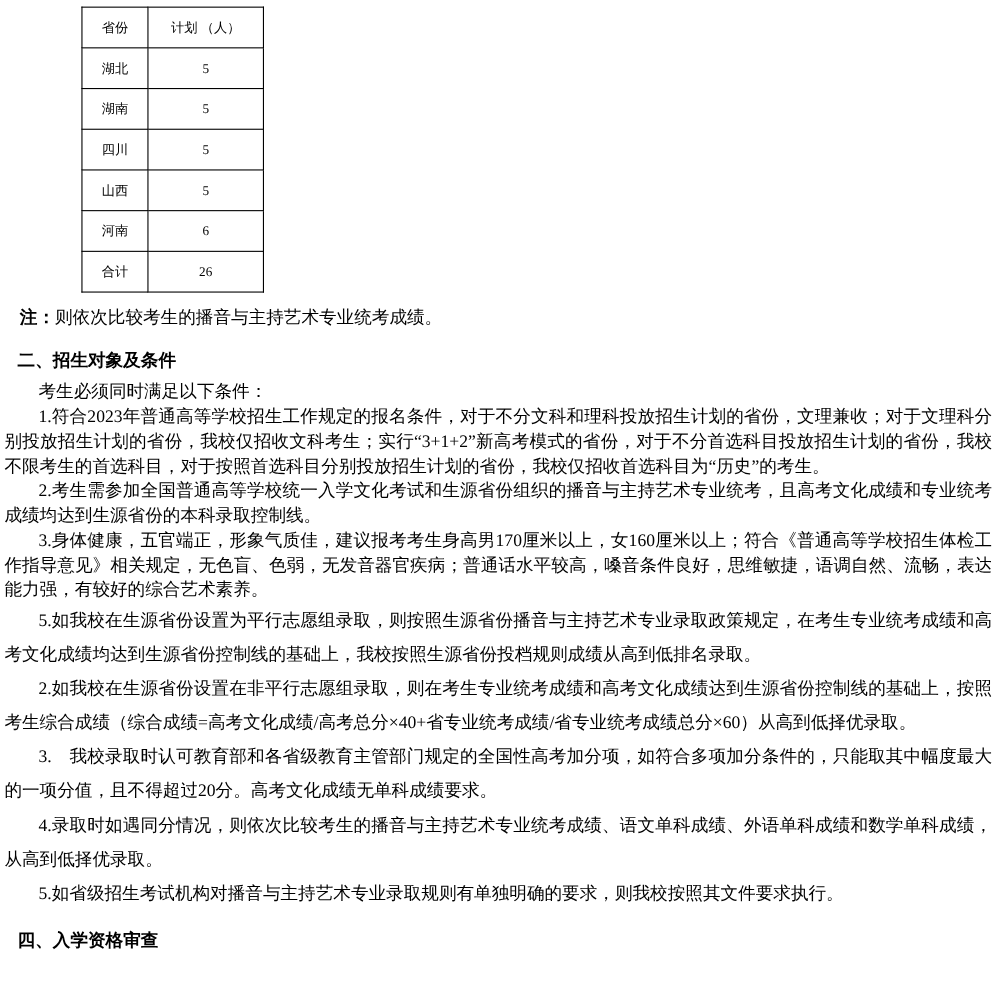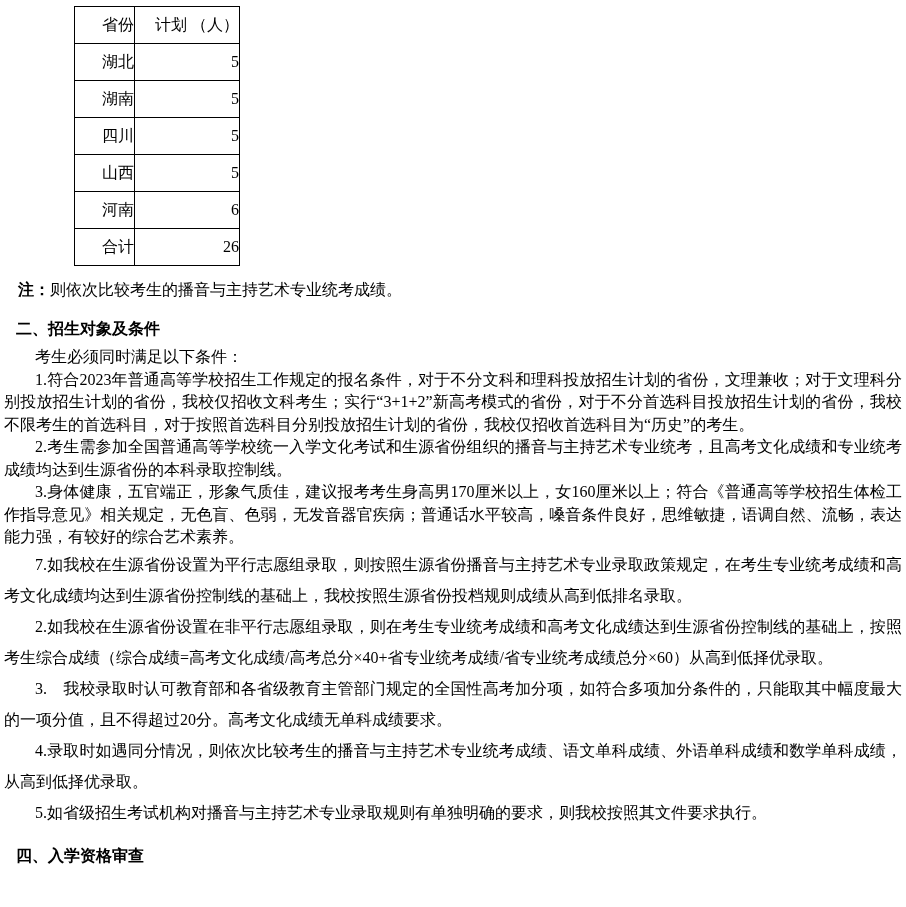--- a/index.html
+++ b/index.html
@@ -21,24 +21,24 @@
 
   
   table.plan-table {
     border-collapse: collapse;
     margin: 6px 0 0 70px;
   }
   table.plan-table th,
   table.plan-table td {
     border: 1px solid #000000;
     font-weight: normal;
-    text-align: right;
+    text-align: center;
     vertical-align: middle;
     height: 36px;
-    font-size: 16px;
+    font-size: 12px;
     padding: 0;
   }
   table.plan-table .col-province { width: 59px; }
   table.plan-table .col-plan     { width: 104px; }
 
   
   .note {
     margin: 13px 0 0 14px;
     line-height: 22px;
   }
@@ -105,21 +105,21 @@
 
   <div class="sec sec-2">
     <h3 class="sec-heading">二、招生对象及条件</h3>
     <p>考生必须同时满足以下条件：</p>
     <p>1.符合2023年普通高等学校招生工作规定的报名条件，对于不分文科和理科投放招生计划的省份，文理兼收；对于文理科分别投放招生计划的省份，我校仅招收文科考生；实行“3+1+2”新高考模式的省份，对于不分首选科目投放招生计划的省份，我校不限考生的首选科目，对于按照首选科目分别投放招生计划的省份，我校仅招收首选科目为“历史”的考生。</p>
     <p>2.考生需参加全国普通高等学校统一入学文化考试和生源省份组织的播音与主持艺术专业统考，且高考文化成绩和专业统考成绩均达到生源省份的本科录取控制线。</p>
     <p>3.身体健康，五官端正，形象气质佳，建议报考考生身高男170厘米以上，女160厘米以上；符合《普通高等学校招生体检工作指导意见》相关规定，无色盲、色弱，无发音器官疾病；普通话水平较高，嗓音条件良好，思维敏捷，语调自然、流畅，表达能力强，有较好的综合艺术素养。</p>
   </div>
 
   <div class="sec sec-3">
-    <p>7.如我校在生源省份设置为平行志愿组录取，则按照生源省份播音与主持艺术专业录取政策规定，在考生专业统考成绩和高考文化成绩均达到生源省份控制线的基础上，我校按照生源省份投档规则成绩从高到低排名录取。</p>
+    <p>5.如我校在生源省份设置为平行志愿组录取，则按照生源省份播音与主持艺术专业录取政策规定，在考生专业统考成绩和高考文化成绩均达到生源省份控制线的基础上，我校按照生源省份投档规则成绩从高到低排名录取。</p>
     <p>2.如我校在生源省份设置在非平行志愿组录取，则在考生专业统考成绩和高考文化成绩达到生源省份控制线的基础上，按照考生综合成绩（综合成绩=高考文化成绩/高考总分×40+省专业统考成绩/省专业统考成绩总分×60）从高到低择优录取。</p>
     <p>3.　我校录取时认可教育部和各省级教育主管部门规定的全国性高考加分项，如符合多项加分条件的，只能取其中幅度最大的一项分值，且不得超过20分。高考文化成绩无单科成绩要求。</p>
     <p>4.录取时如遇同分情况，则依次比较考生的播音与主持艺术专业统考成绩、语文单科成绩、外语单科成绩和数学单科成绩，从高到低择优录取。</p>
     <p>5.如省级招生考试机构对播音与主持艺术专业录取规则有单独明确的要求，则我校按照其文件要求执行。</p>
   </div>
 
   <div class="sec sec-4">
     <h3 class="sec-heading">四、入学资格审查</h3>
 
   </div>

